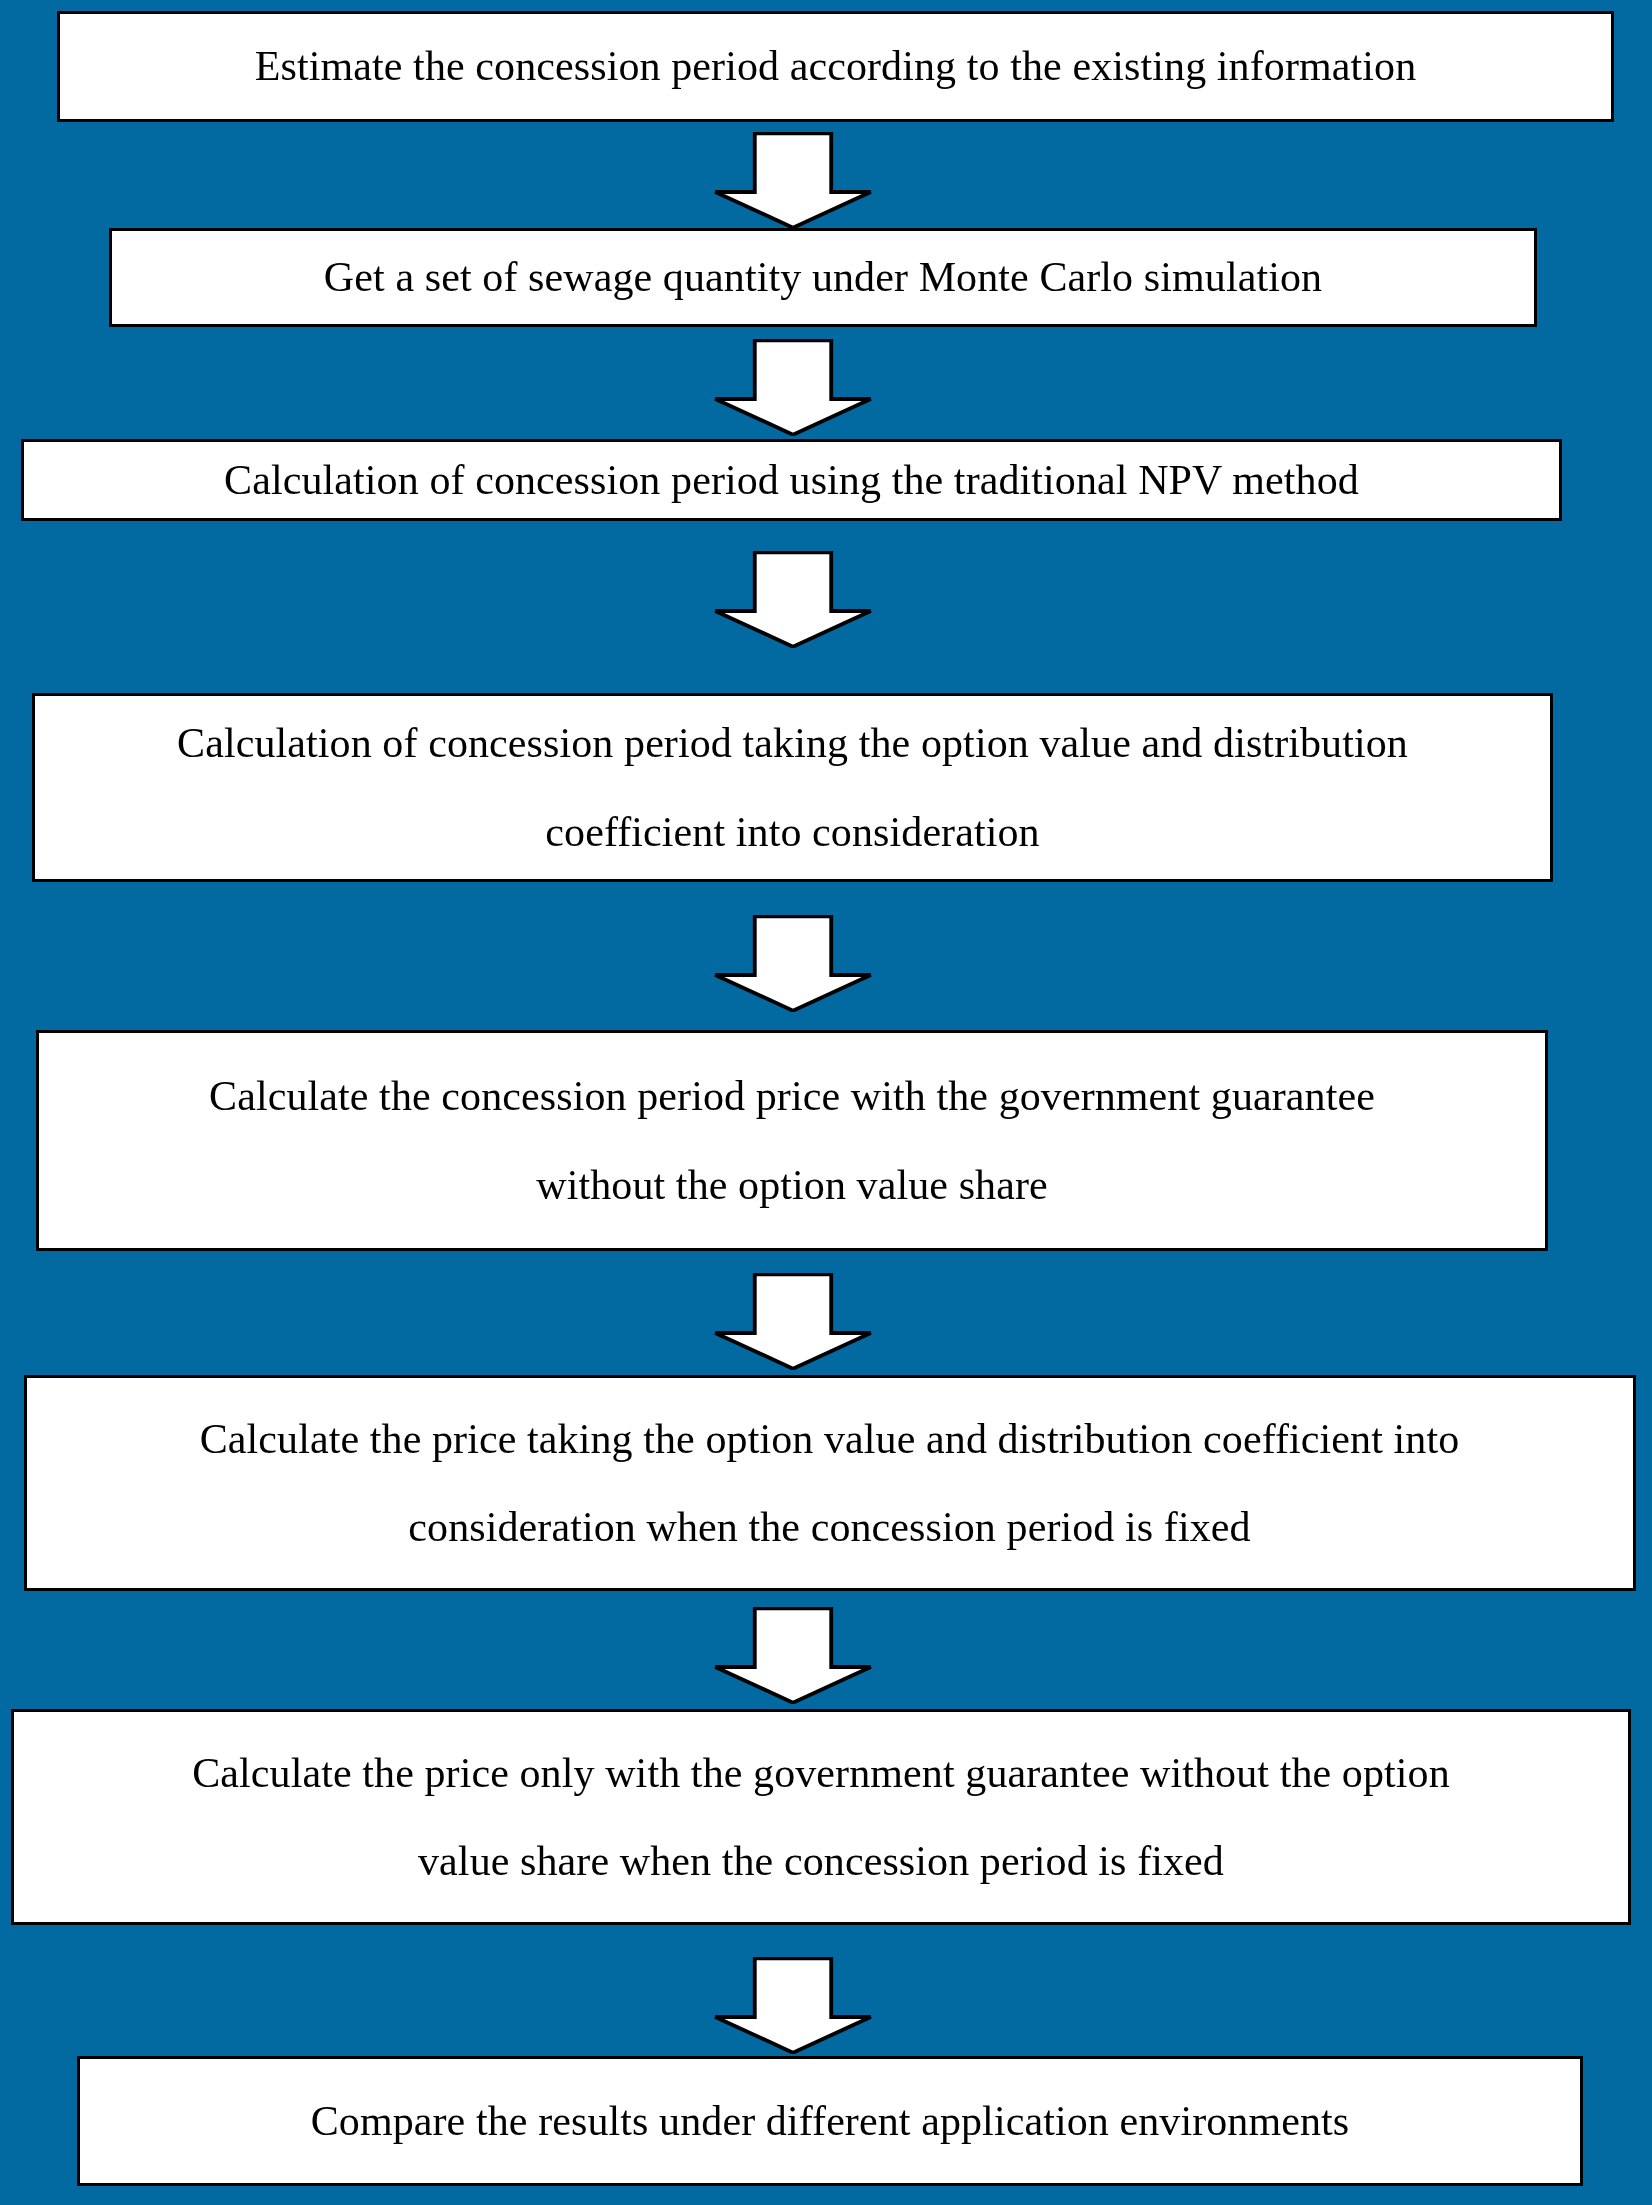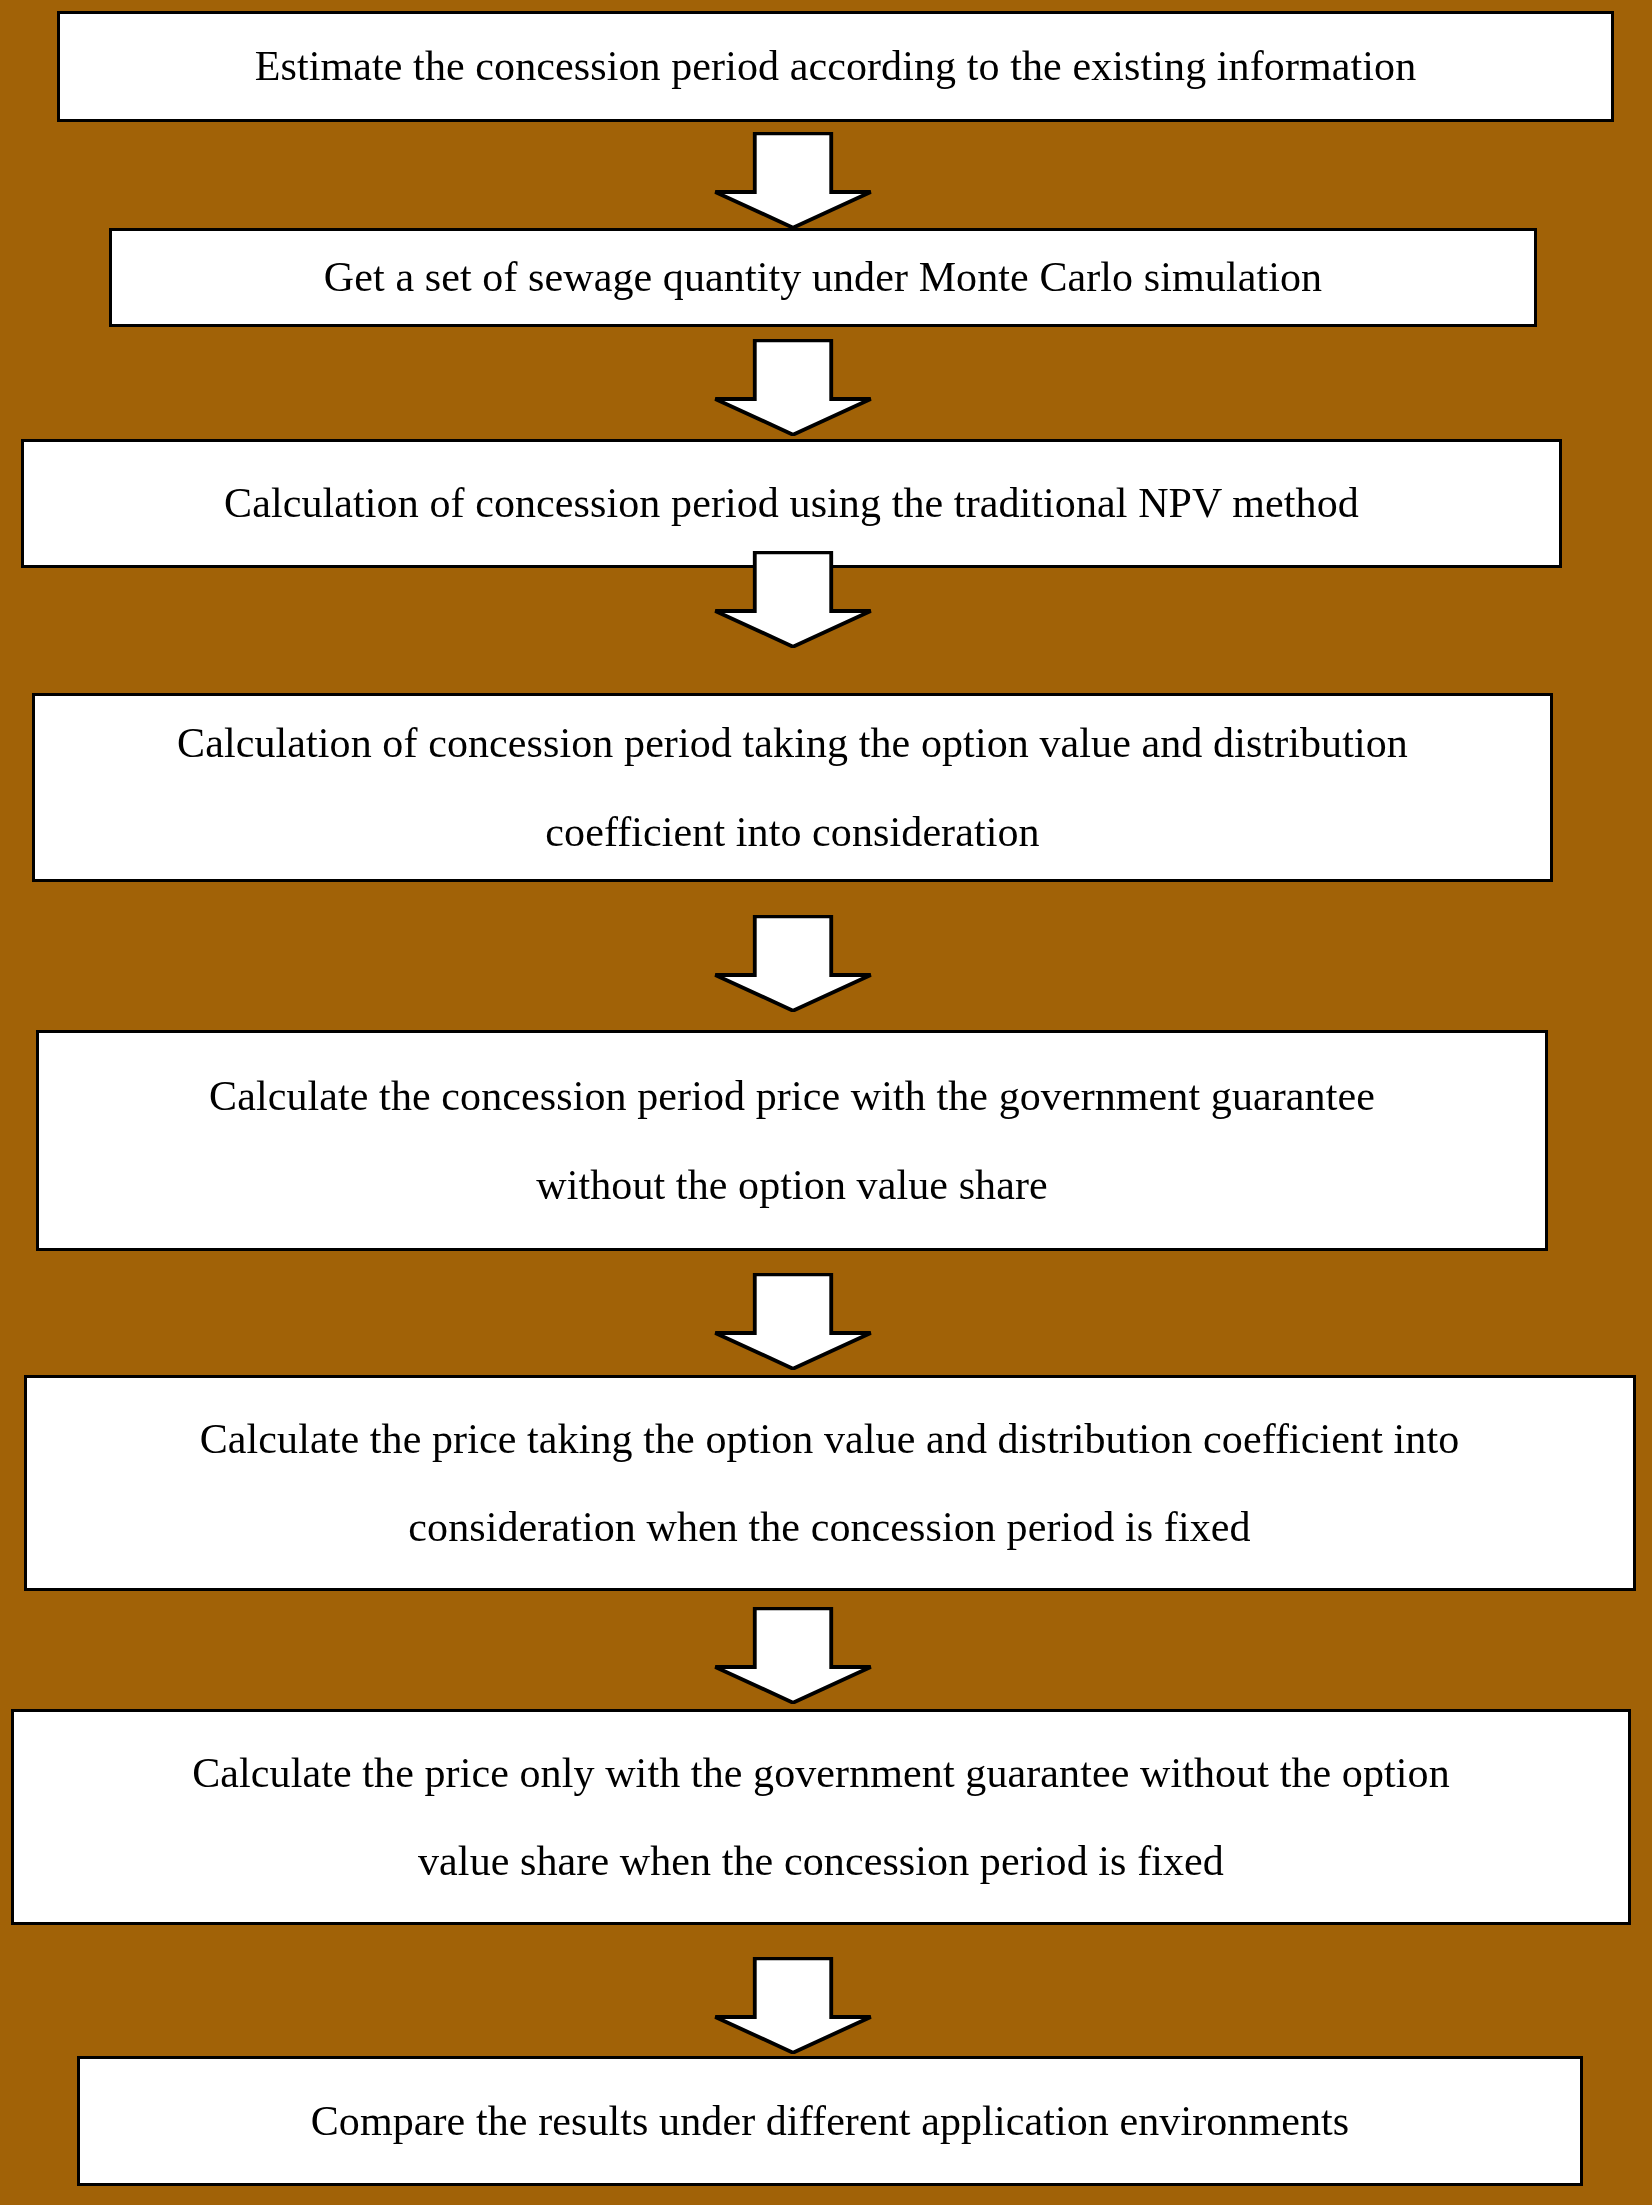--- a/index.html
+++ b/index.html
@@ -7,21 +7,21 @@
     padding: 0;
     background: #ffffff;
   }
   body {
     font-family: "Liberation Serif", "DejaVu Serif", serif;
   }
   #page {
     position: relative;
     width: 1653px;
     height: 2205px;
-    background: #a16207;
+    background: #0369a1;
     overflow: hidden;
   }
   .node {
     position: absolute;
     box-sizing: border-box;
     border: 3.2px solid #000000;
     background: #ffffff;
     display: flex;
     flex-direction: column;
     align-items: center;
@@ -69,21 +69,21 @@
   <div class="node" style="left:109px; top:228px; width:1428px; height:99px;">
     <span class="node-text">Get a set of sewage quantity under Monte Carlo simulation</span>
   </div>
 
   <div class="arrow" style="left:714px; top:339px; width:158px; height:97px;">
     <svg viewBox="0 0 248 152" preserveAspectRatio="none">
       <polygon points="64,2 184,2 184,94 246,94 124,150 2,94 64,94" fill="#ffffff" stroke="#000000" stroke-width="6" stroke-linejoin="miter"></polygon>
     </svg>
   </div>
 
-  <div class="node" style="left:21px; top:439px; width:1541px; height:129px;">
+  <div class="node" style="left:21px; top:439px; width:1541px; height:82px;">
     <span class="node-text">Calculation of concession period using the traditional NPV method</span>
   </div>
 
   <div class="arrow" style="left:714px; top:551px; width:158px; height:97px;">
     <svg viewBox="0 0 248 152" preserveAspectRatio="none">
       <polygon points="64,2 184,2 184,94 246,94 124,150 2,94 64,94" fill="#ffffff" stroke="#000000" stroke-width="6" stroke-linejoin="miter"></polygon>
     </svg>
   </div>
 
   <div class="node" style="left:32px; top:693px; width:1521px; height:189px;">

